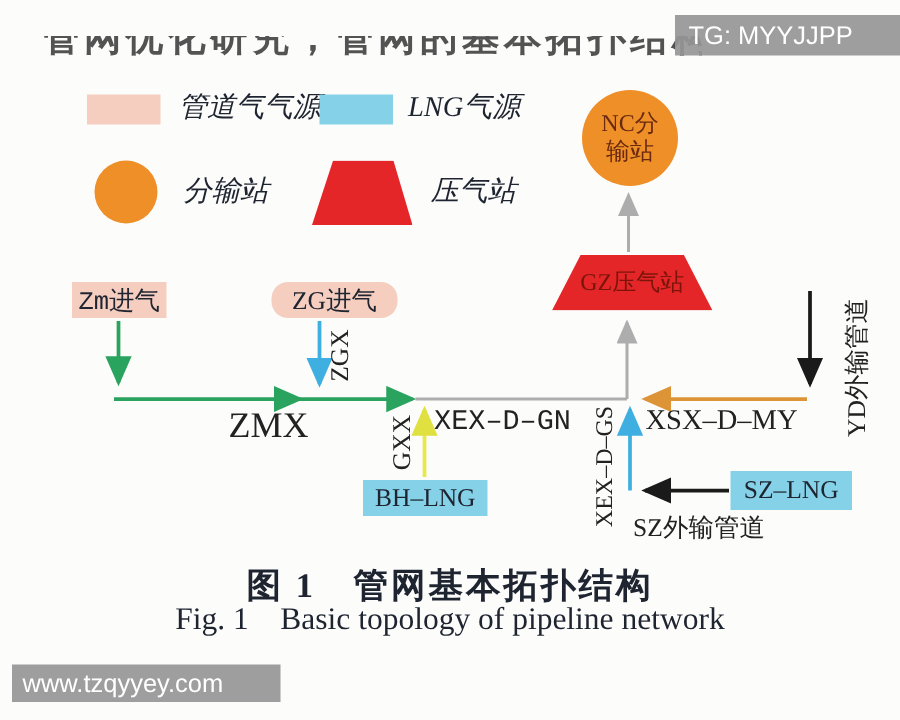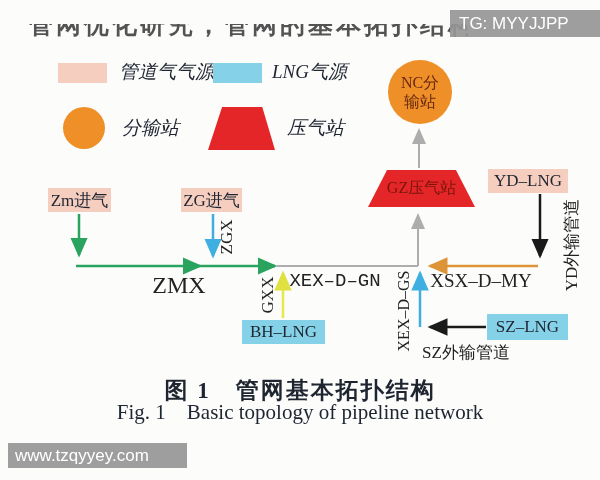--- a/index.html
+++ b/index.html
@@ -92,23 +92,22 @@
     <path d="M283,318 V273" stroke="#e8e84a" stroke-width="2.5" fill="none" marker-end="url(#ah-yellow)"></path>
     <path d="M277,266 H418" stroke="#adadad" stroke-width="2" fill="none"></path>
     <path d="M418,266 V215" stroke="#adadad" stroke-width="2" fill="none" marker-end="url(#ah-gray)"></path>
     <path d="M419,168 V130" stroke="#adadad" stroke-width="2" fill="none" marker-end="url(#ah-gray)"></path>
     <path d="M420,327 V273" stroke="#3eafe0" stroke-width="2.5" fill="none" marker-end="url(#ah-blue)"></path>
     <path d="M540,194 V256" stroke="#1a1a1a" stroke-width="2.5" fill="none" marker-end="url(#ah-black)"></path>
     <path d="M538,266 H430" stroke="#dd9436" stroke-width="2.5" fill="none" marker-end="url(#ah-orange)"></path>
     <path d="M486,327 H430" stroke="#1a1a1a" stroke-width="2.5" fill="none" marker-end="url(#ah-black)"></path>
   </svg>
 
-  <div class="abs node pinkbox" style="left:48px;top:188px;width:63px;height:24px;">Zm进气</div>
-  <div class="abs node pinkbox" style="left:181px;top:188px;width:61px;height:24px;">ZG进气</div>
-  <div class="abs node pinkbox" style="left:488px;top:169px;width:80px;height:24px;">YD–LNG</div>
+  <div class="abs node pinkbox" style="left:48px;top:188px;width:63px;height:24px;font-family:Liberation Mono, monospace;">Zm进气</div>
+  <div class="abs node pinkbox" style="left:181px;top:188px;width:84px;height:24px;border-radius:11px;">ZG进气</div>
   <div class="abs node bluebox" style="left:242px;top:320px;width:83px;height:24px;">BH–LNG</div>
   <div class="abs circle" style="left:388px;top:60px;width:64px;height:64px;text-align:center;color:#6b2a10;font-size:16px;line-height:19px;padding-top:13px;box-sizing:border-box;">
     <div>NC分</div>
     <div>输站</div>
   </div>
 
   <div class="abs node bluebox" style="left:487px;top:314px;width:81px;height:26px;">SZ–LNG</div>
 
   <div class="abs trap" style="left:368px;top:170px;width:107px;height:37px;clip-path:polygon(17.8% 0,82.2% 0,100% 100%,0 100%);display:flex;align-items:center;justify-content:center;color:#7b150b;font-size:16px;">GZ压气站</div>
 

